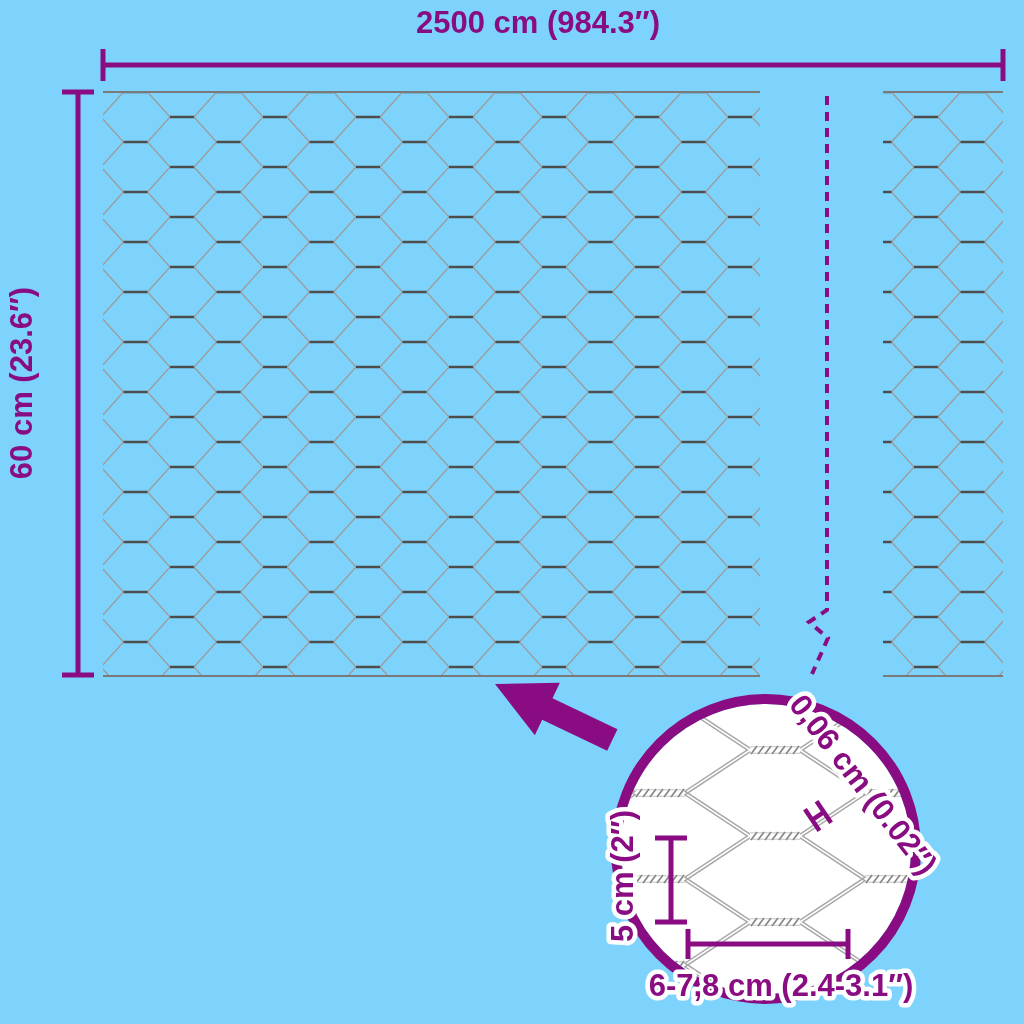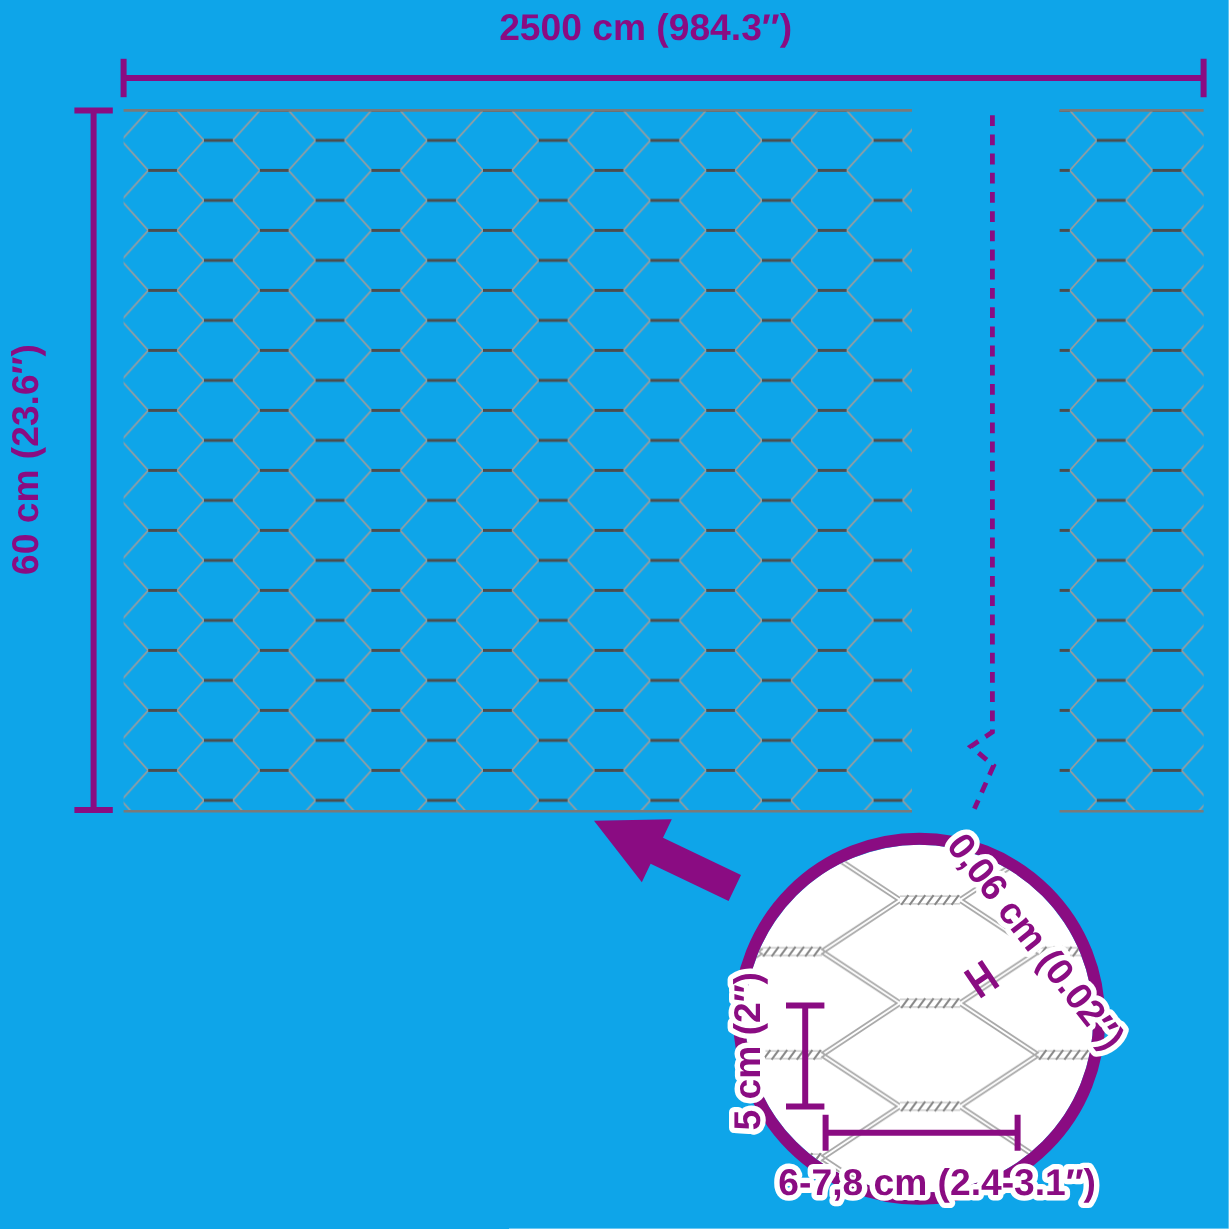--- a/index.html
+++ b/index.html
@@ -2,21 +2,21 @@
 <html style="--accent: #8A0C82; --wire: #9C9C9C; --twist: #4D4D4D; --selvage: #7A7A7A;"><head>
 <meta charset="utf-8">
 <style>
   :root{
     --accent:#8A0C82;
     --wire:#9C9C9C;
     --twist:#4D4D4D;
     --selvage:#7A7A7A;
   }
   html,body{margin:0;padding:0;background:#ffffff;}
-  .stage{width:1024px;height:1024px;position:relative;background:#0ea5e9;overflow:hidden;}
+  .stage{width:1024px;height:1024px;position:relative;background:#7dd3fc;overflow:hidden;}
   svg{display:block;}
   svg text{
     font-family:"Liberation Sans",sans-serif;
     font-weight:700;
     font-size:31px;
     fill:var(--accent);
   }
   .knockout{
     paint-order:stroke;
     stroke:#ffffff;

